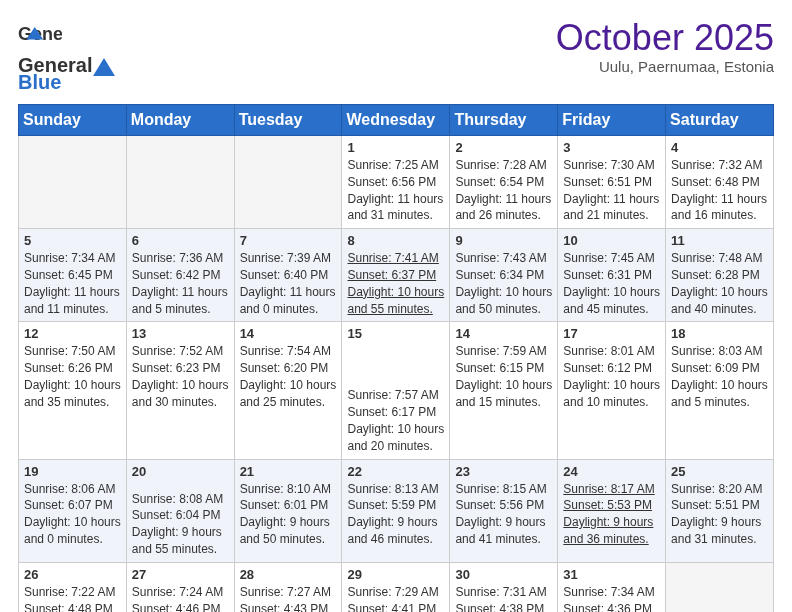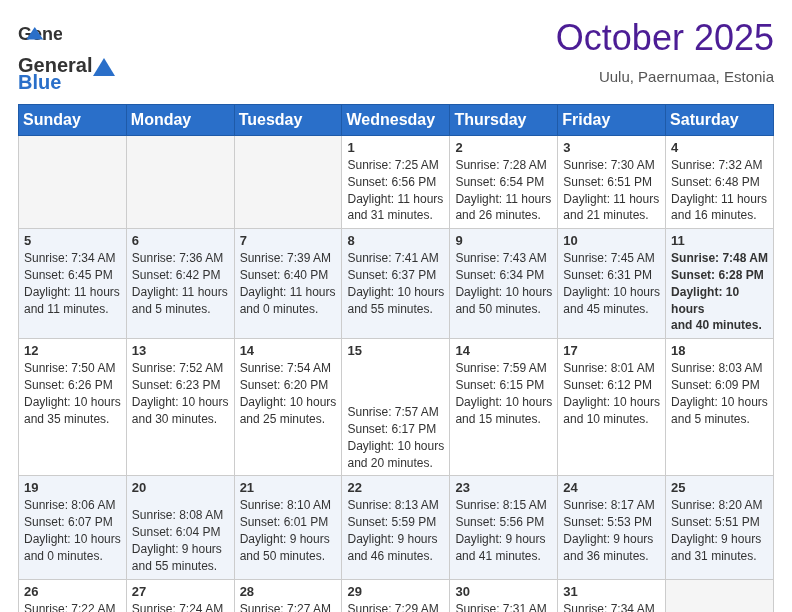--- a/index.html
+++ b/index.html
@@ -34,21 +34,20 @@
     }
     .month-year {
       font-size: 36px;
       font-weight: normal;
       color: #4c1d95;
       line-height: 1.1;
     }
     .location {
       font-size: 15px;
       color: #555;
-      margin-top: 10px;
     }
     .calendar {
       width: 100%;
       border-collapse: collapse;
       border: 1px solid #ccc;
     }
     .calendar th {
       background-color: #2a6fc9;
       color: #fff;
       font-size: 16px;
@@ -177,42 +176,42 @@
           </td>
           <td>
             <span class="day-num">7</span>
             <div class="day-info" style="white-space: pre-line;">Sunrise: 7:39 AM
 Sunset: 6:40 PM
 Daylight: 11 hours
 and 0 minutes.</div>
           </td>
           <td>
             <span class="day-num">8</span>
-            <div class="day-info" style="white-space: pre-line;">Sunrise: 7:41 AM
+            <div class="day-info" style="white-space: pre-line; text-decoration: underline;">Sunrise: 7:41 AM
 Sunset: 6:37 PM
 Daylight: 10 hours
 and 55 minutes.</div>
           </td>
           <td>
             <span class="day-num">9</span>
             <div class="day-info" style="white-space: pre-line;">Sunrise: 7:43 AM
 Sunset: 6:34 PM
 Daylight: 10 hours
 and 50 minutes.</div>
           </td>
           <td>
             <span class="day-num">10</span>
             <div class="day-info" style="white-space: pre-line;">Sunrise: 7:45 AM
 Sunset: 6:31 PM
 Daylight: 10 hours
 and 45 minutes.</div>
           </td>
           <td>
             <span class="day-num">11</span>
-            <div class="day-info" style="white-space: pre-line; font-weight: bold;">Sunrise: 7:48 AM
+            <div class="day-info" style="white-space: pre-line;">Sunrise: 7:48 AM
 Sunset: 6:28 PM
 Daylight: 10 hours
 and 40 minutes.</div>
           </td>
         </tr>
         <tr>
           <td>
             <span class="day-num">12</span>
             <div class="day-info" style="white-space: pre-line;">Sunrise: 7:50 AM
 Sunset: 6:26 PM
@@ -293,21 +292,21 @@
           </td>
           <td>
             <span class="day-num">23</span>
             <div class="day-info" style="white-space: pre-line;">Sunrise: 8:15 AM
 Sunset: 5:56 PM
 Daylight: 9 hours
 and 41 minutes.</div>
           </td>
           <td>
             <span class="day-num">24</span>
-            <div class="day-info" style="white-space: pre-line;">Sunrise: 8:17 AM
+            <div class="day-info" style="white-space: pre-line; text-decoration: underline;">Sunrise: 8:17 AM
 Sunset: 5:53 PM
 Daylight: 9 hours
 and 36 minutes.</div>
           </td>
           <td>
             <span class="day-num">25</span>
             <div class="day-info" style="white-space: pre-line;">Sunrise: 8:20 AM
 Sunset: 5:51 PM
 Daylight: 9 hours
 and 31 minutes.</div>

